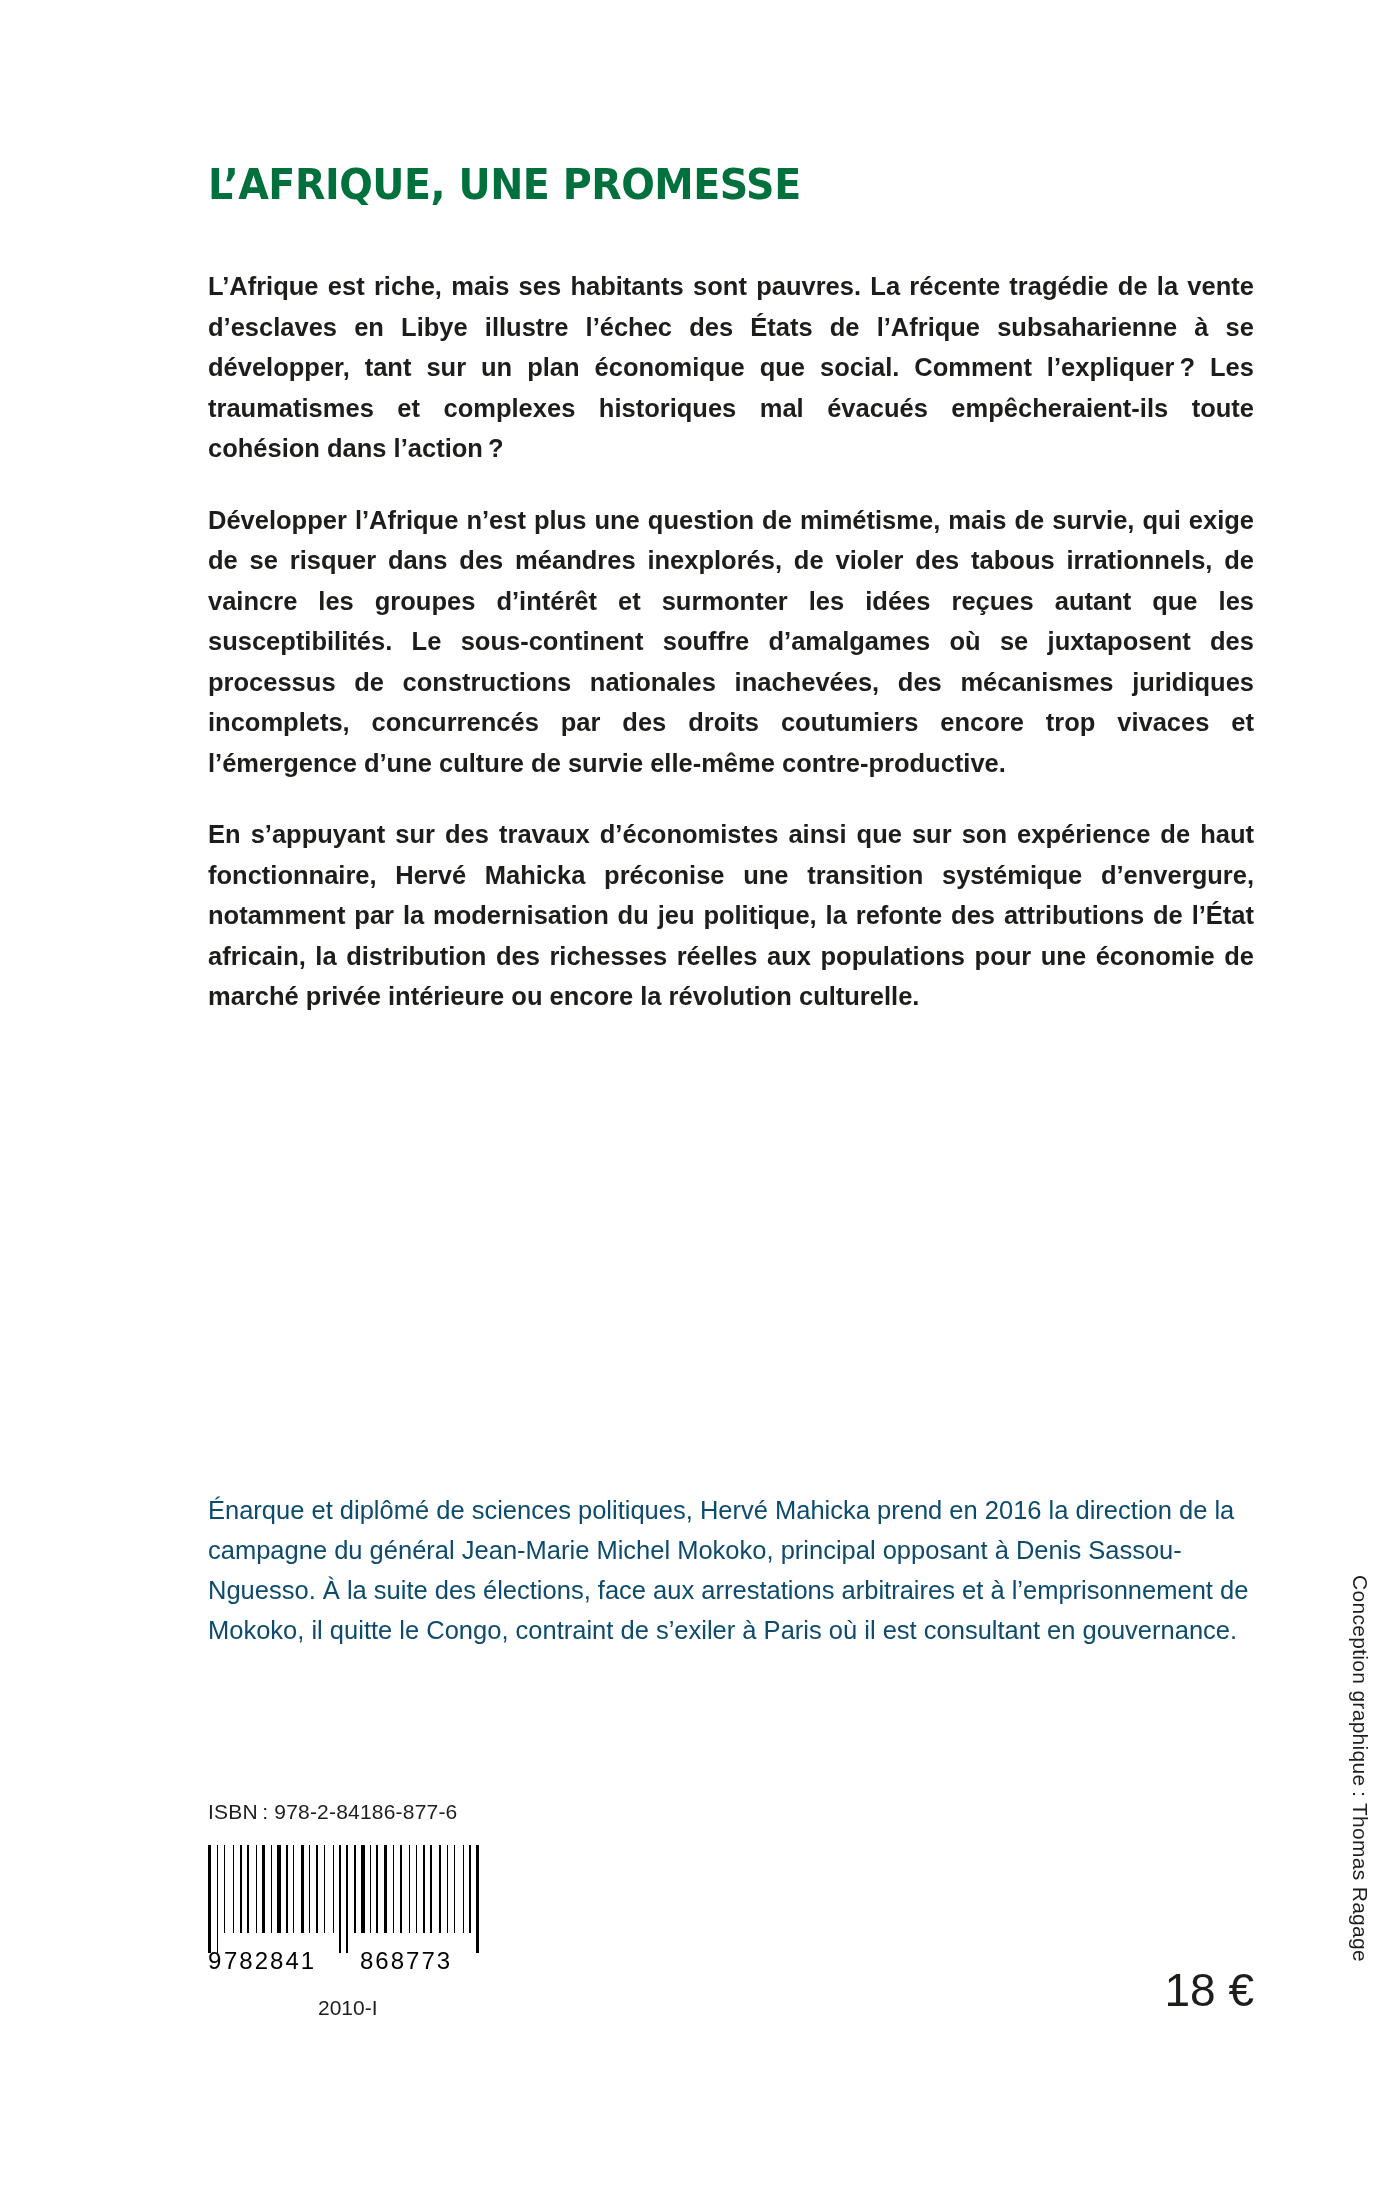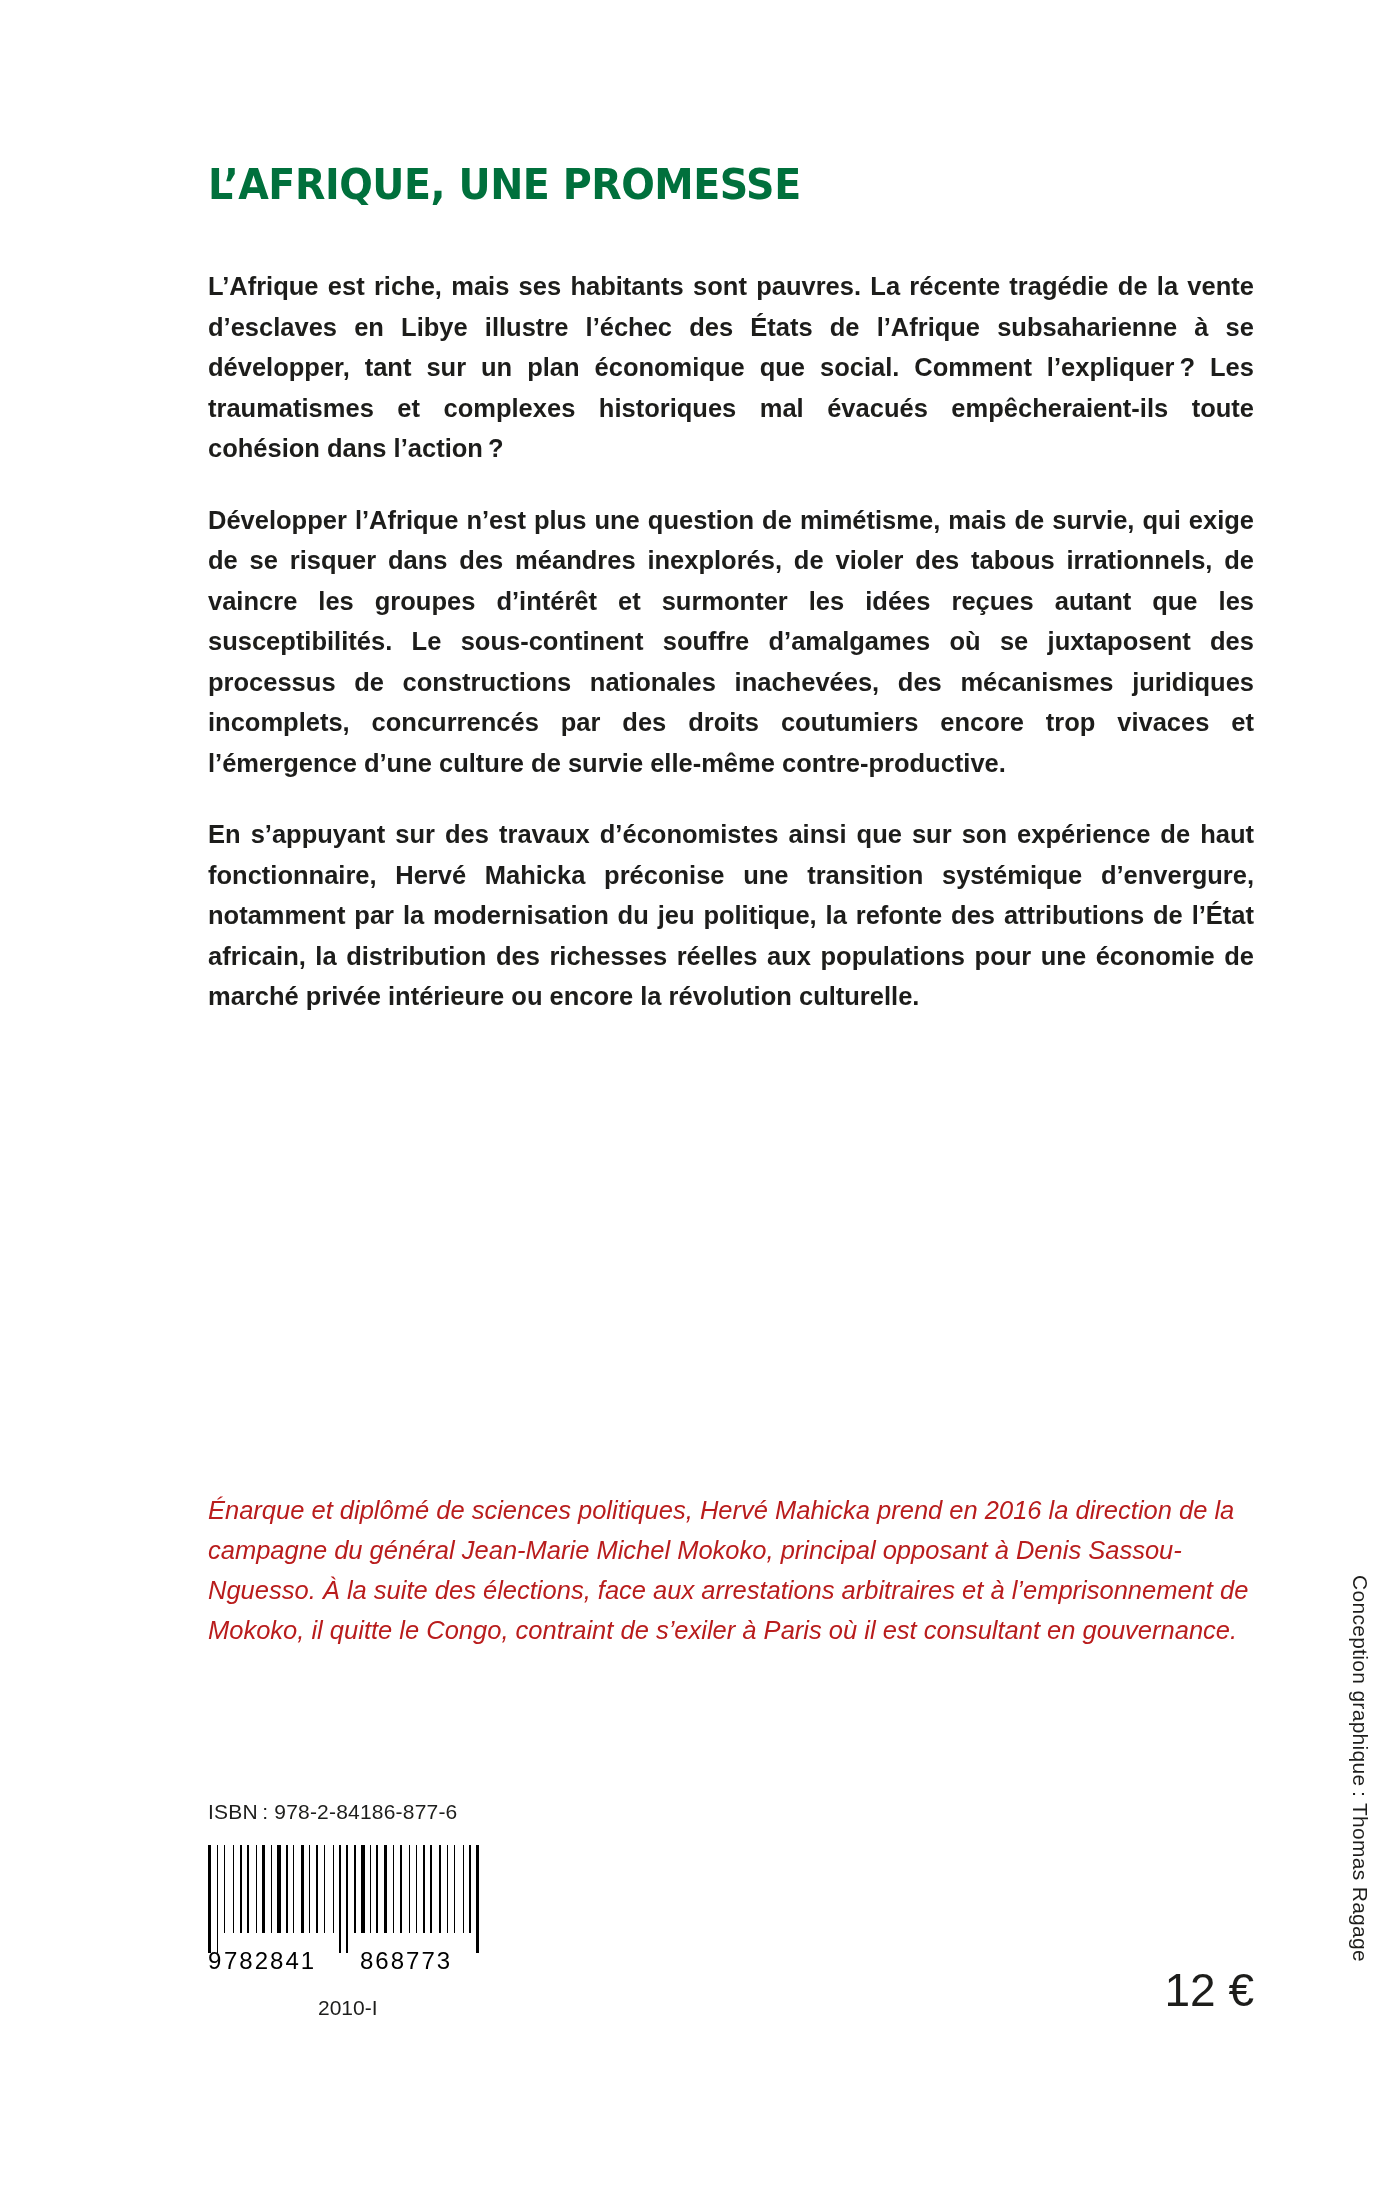--- a/index.html
+++ b/index.html
@@ -60,23 +60,22 @@
     font-weight: bold;
   }
 
   .bio {
     position: absolute;
     left: 0;
     top: 1490px;
     width: 1046px;
     font-size: 25.5px;
     line-height: 40px;
-    font-style: italic;
     text-align: left;
-    color: #b91c1c;
+    color: #0c4a6e;
   }
 
   .bio p { margin: 0; }
 
   .isbn {
     position: absolute;
     left: 0;
     top: 1800px;
     font-size: 21px;
     color: #1d1d1b;
@@ -251,18 +250,18 @@
         </div>
       <div class="barcode-digits">
         <span class="bc-d1">9</span>
         <span class="bc-d2">782841</span>
         <span class="bc-d3">868773</span>
       </div>
     </div>
 
     <div class="year">2010-I</div>
 
-    <div class="price">12 €</div>
+    <div class="price">18 €</div>
   </div>
 
   <div class="credit">Conception graphique : Thomas Ragage</div>
 
 </div>
 
 </body></html>

